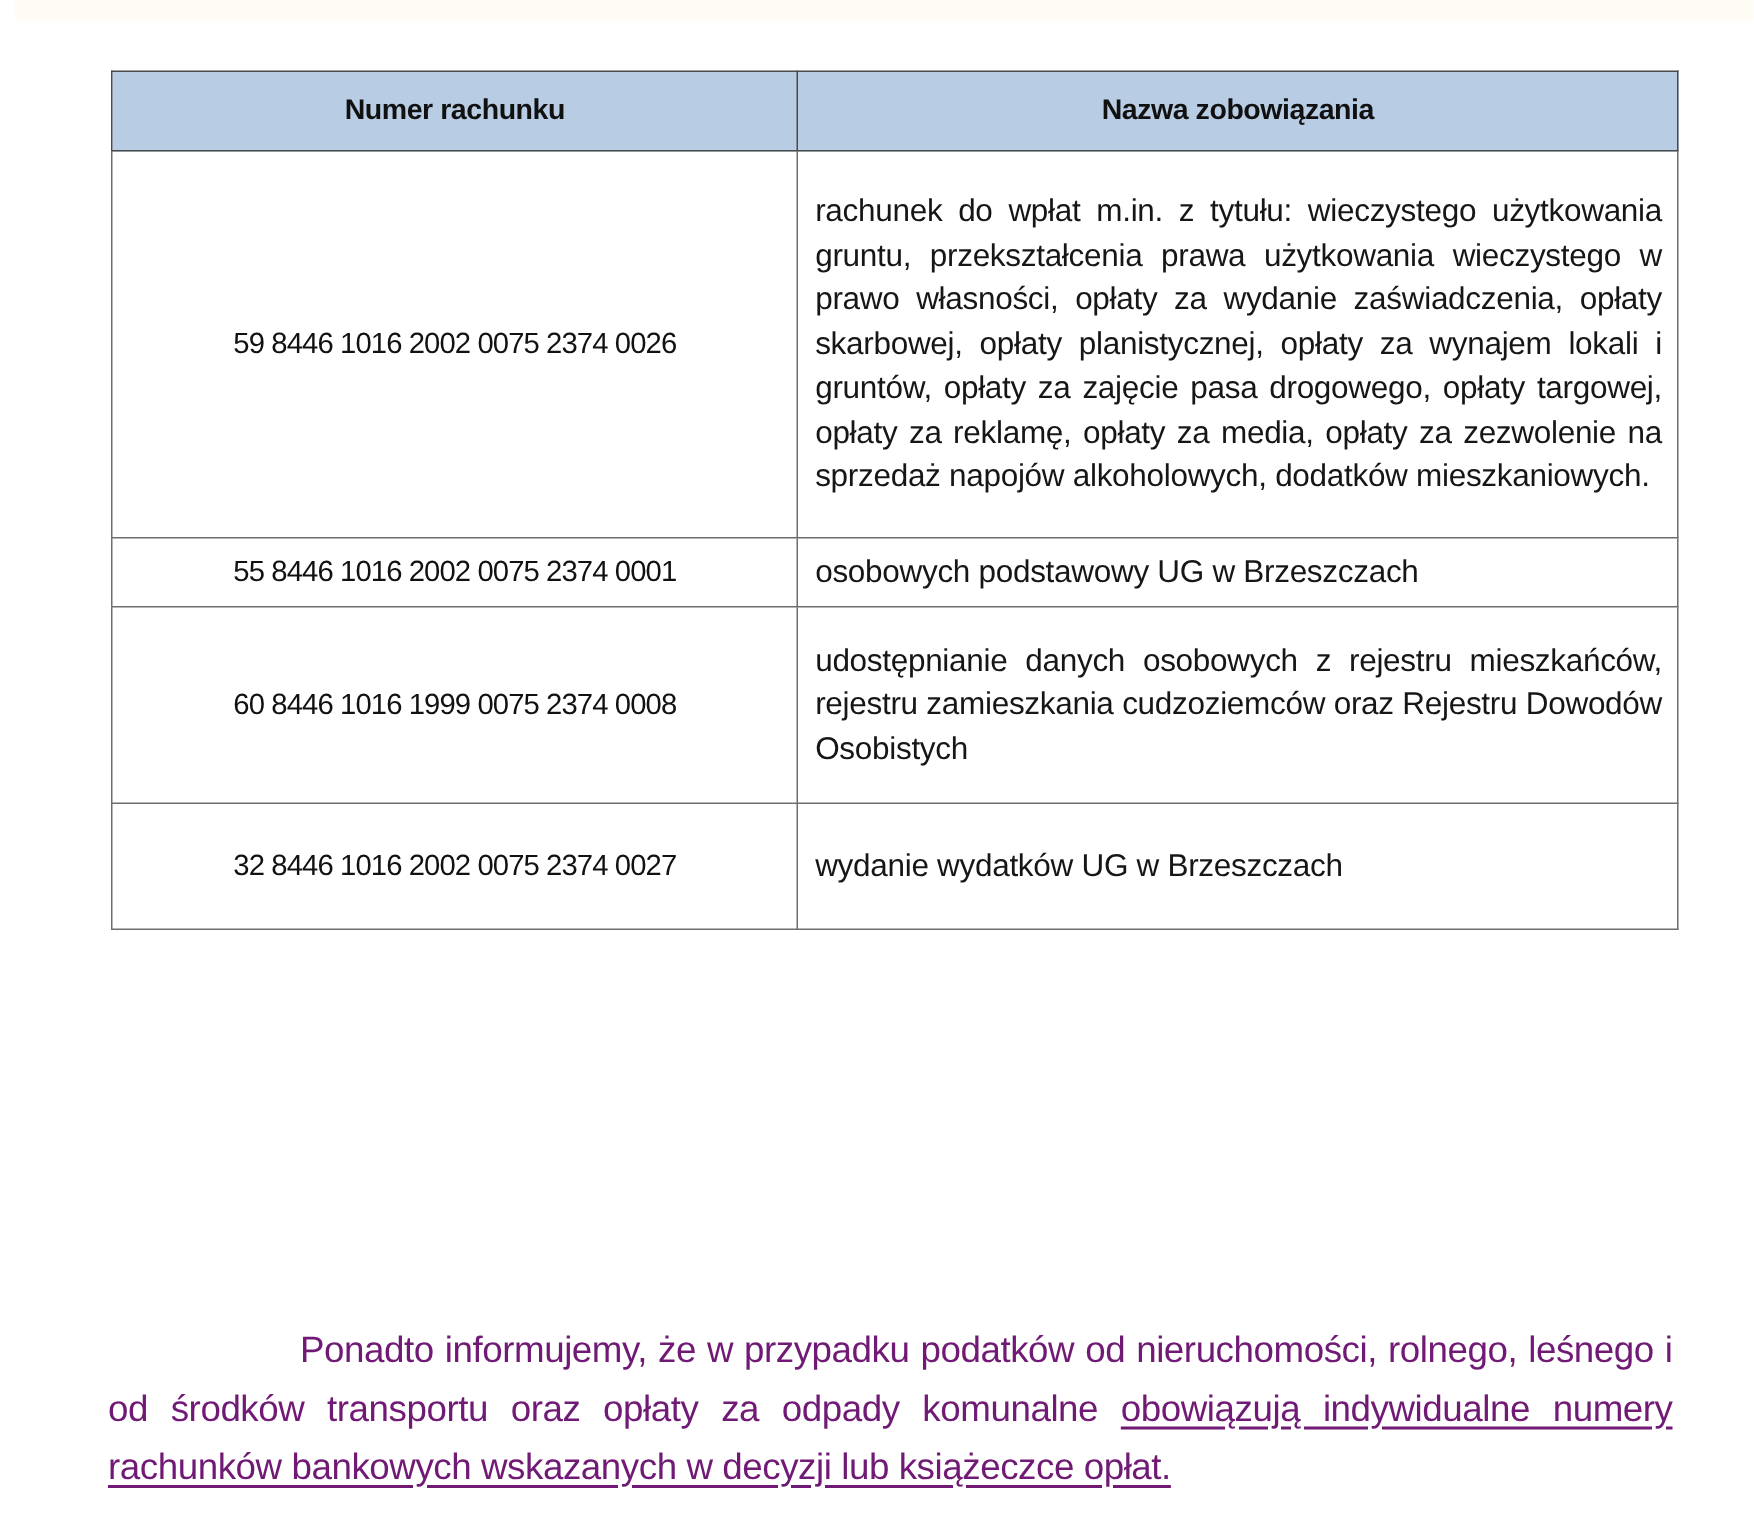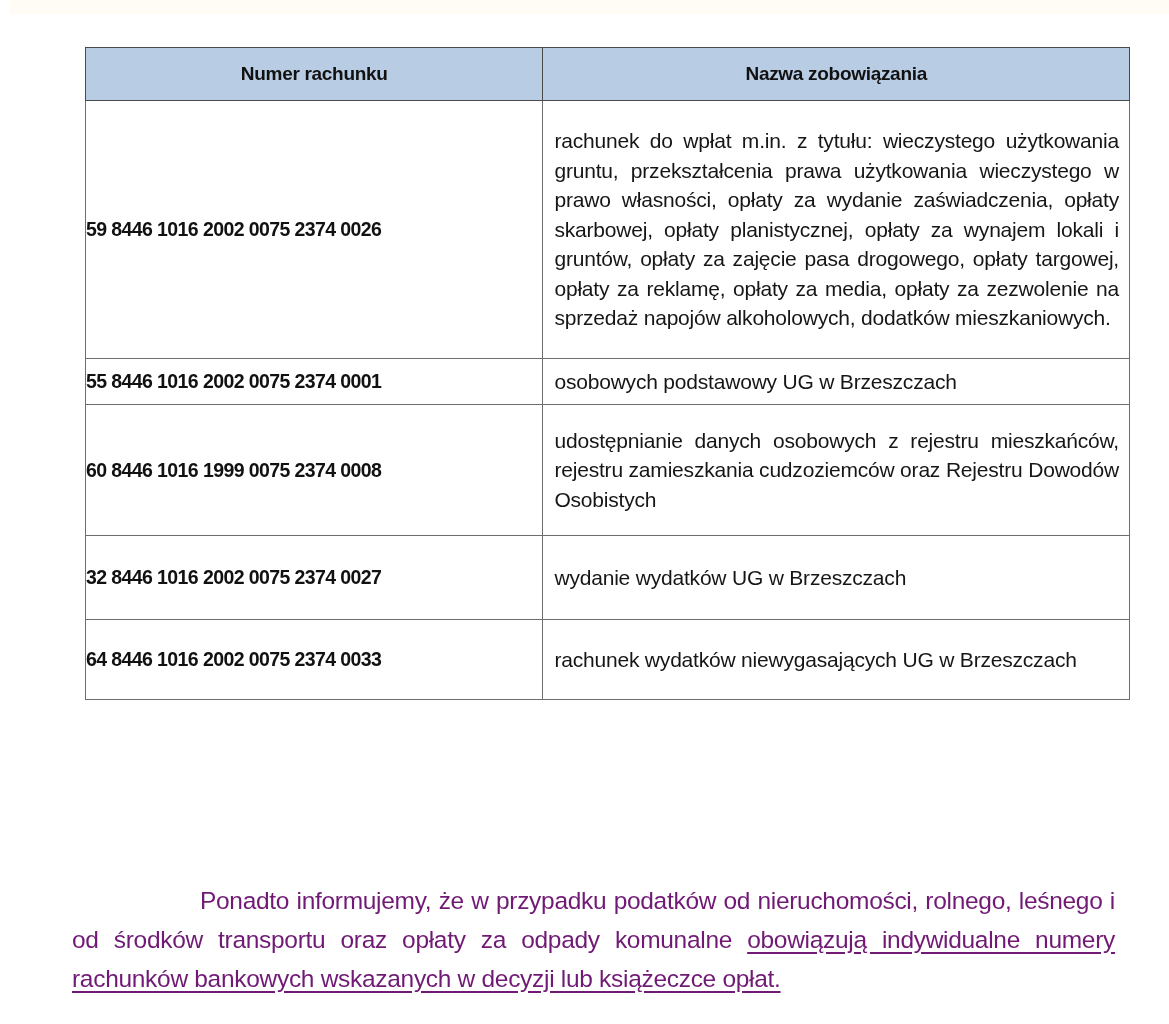--- a/index.html
+++ b/index.html
@@ -18,21 +18,21 @@
     .top-band {
       position: absolute;
       left: 10px;
       top: 0;
       width: 1159px;
       height: 14px;
       background: #fffcf5;
     }
     .accounts-table {
       position: absolute;
-      left: 85px;
+      left: 74px;
       top: 47px;
       width: 1045px;
       border-collapse: collapse;
       table-layout: fixed;
     }
     .accounts-table th,
     .accounts-table td {
       border: 1.5px solid #4a4a4a;
       padding: 0;
       vertical-align: middle;
@@ -43,22 +43,22 @@
       height: 52px;
       font-weight: bold;
       font-size: 19px;
       letter-spacing: -0.3px;
       text-align: center;
       color: #111111;
     }
     .col-number { width: 457px; }
     .col-name { width: 586px; }
     .cell-number {
-      text-align: left;
-      font-weight: bold;
+      text-align: center;
+      font-weight: normal;
       font-size: 19.5px;
       letter-spacing: -0.6px;
     }
     .cell-name {
       padding: 0 10px 0 11px !important;
       font-size: 21px;
       line-height: 29.5px;
       letter-spacing: -0.2px;
       color: #161616;
     }
@@ -103,20 +103,16 @@
       <td class="cell-name">osobowych podstawowy UG w Brzeszczach</td>
     </tr>
     <tr style="height:131px;">
       <td class="cell-number">60 8446 1016 1999 0075 2374 0008</td>
       <td class="cell-name justify">udostępnianie danych osobowych z rejestru mieszkańców, rejestru zamieszkania cudzoziemców oraz Rejestru Dowodów Osobistych</td>
     </tr>
     <tr style="height:84px;">
       <td class="cell-number">32 8446 1016 2002 0075 2374 0027</td>
       <td class="cell-name">wydanie wydatków UG w Brzeszczach</td>
     </tr>
-    <tr style="height:80px;">
-      <td class="cell-number">64 8446 1016 2002 0075 2374 0033</td>
-      <td class="cell-name">rachunek wydatków niewygasających UG w Brzeszczach</td>
-    </tr>
   </tbody>
 </table>
 
 <p class="paragraph"><span class="indent"></span><span>Ponadto informujemy, że w przypadku podatków od nieruchomości, rolnego, leśnego i od środków transportu oraz opłaty za odpady komunalne </span><span class="u">obowiązują indywidualne numery rachunków bankowych wskazanych w decyzji lub książeczce opłat.</span></p>
 
 </body></html>

